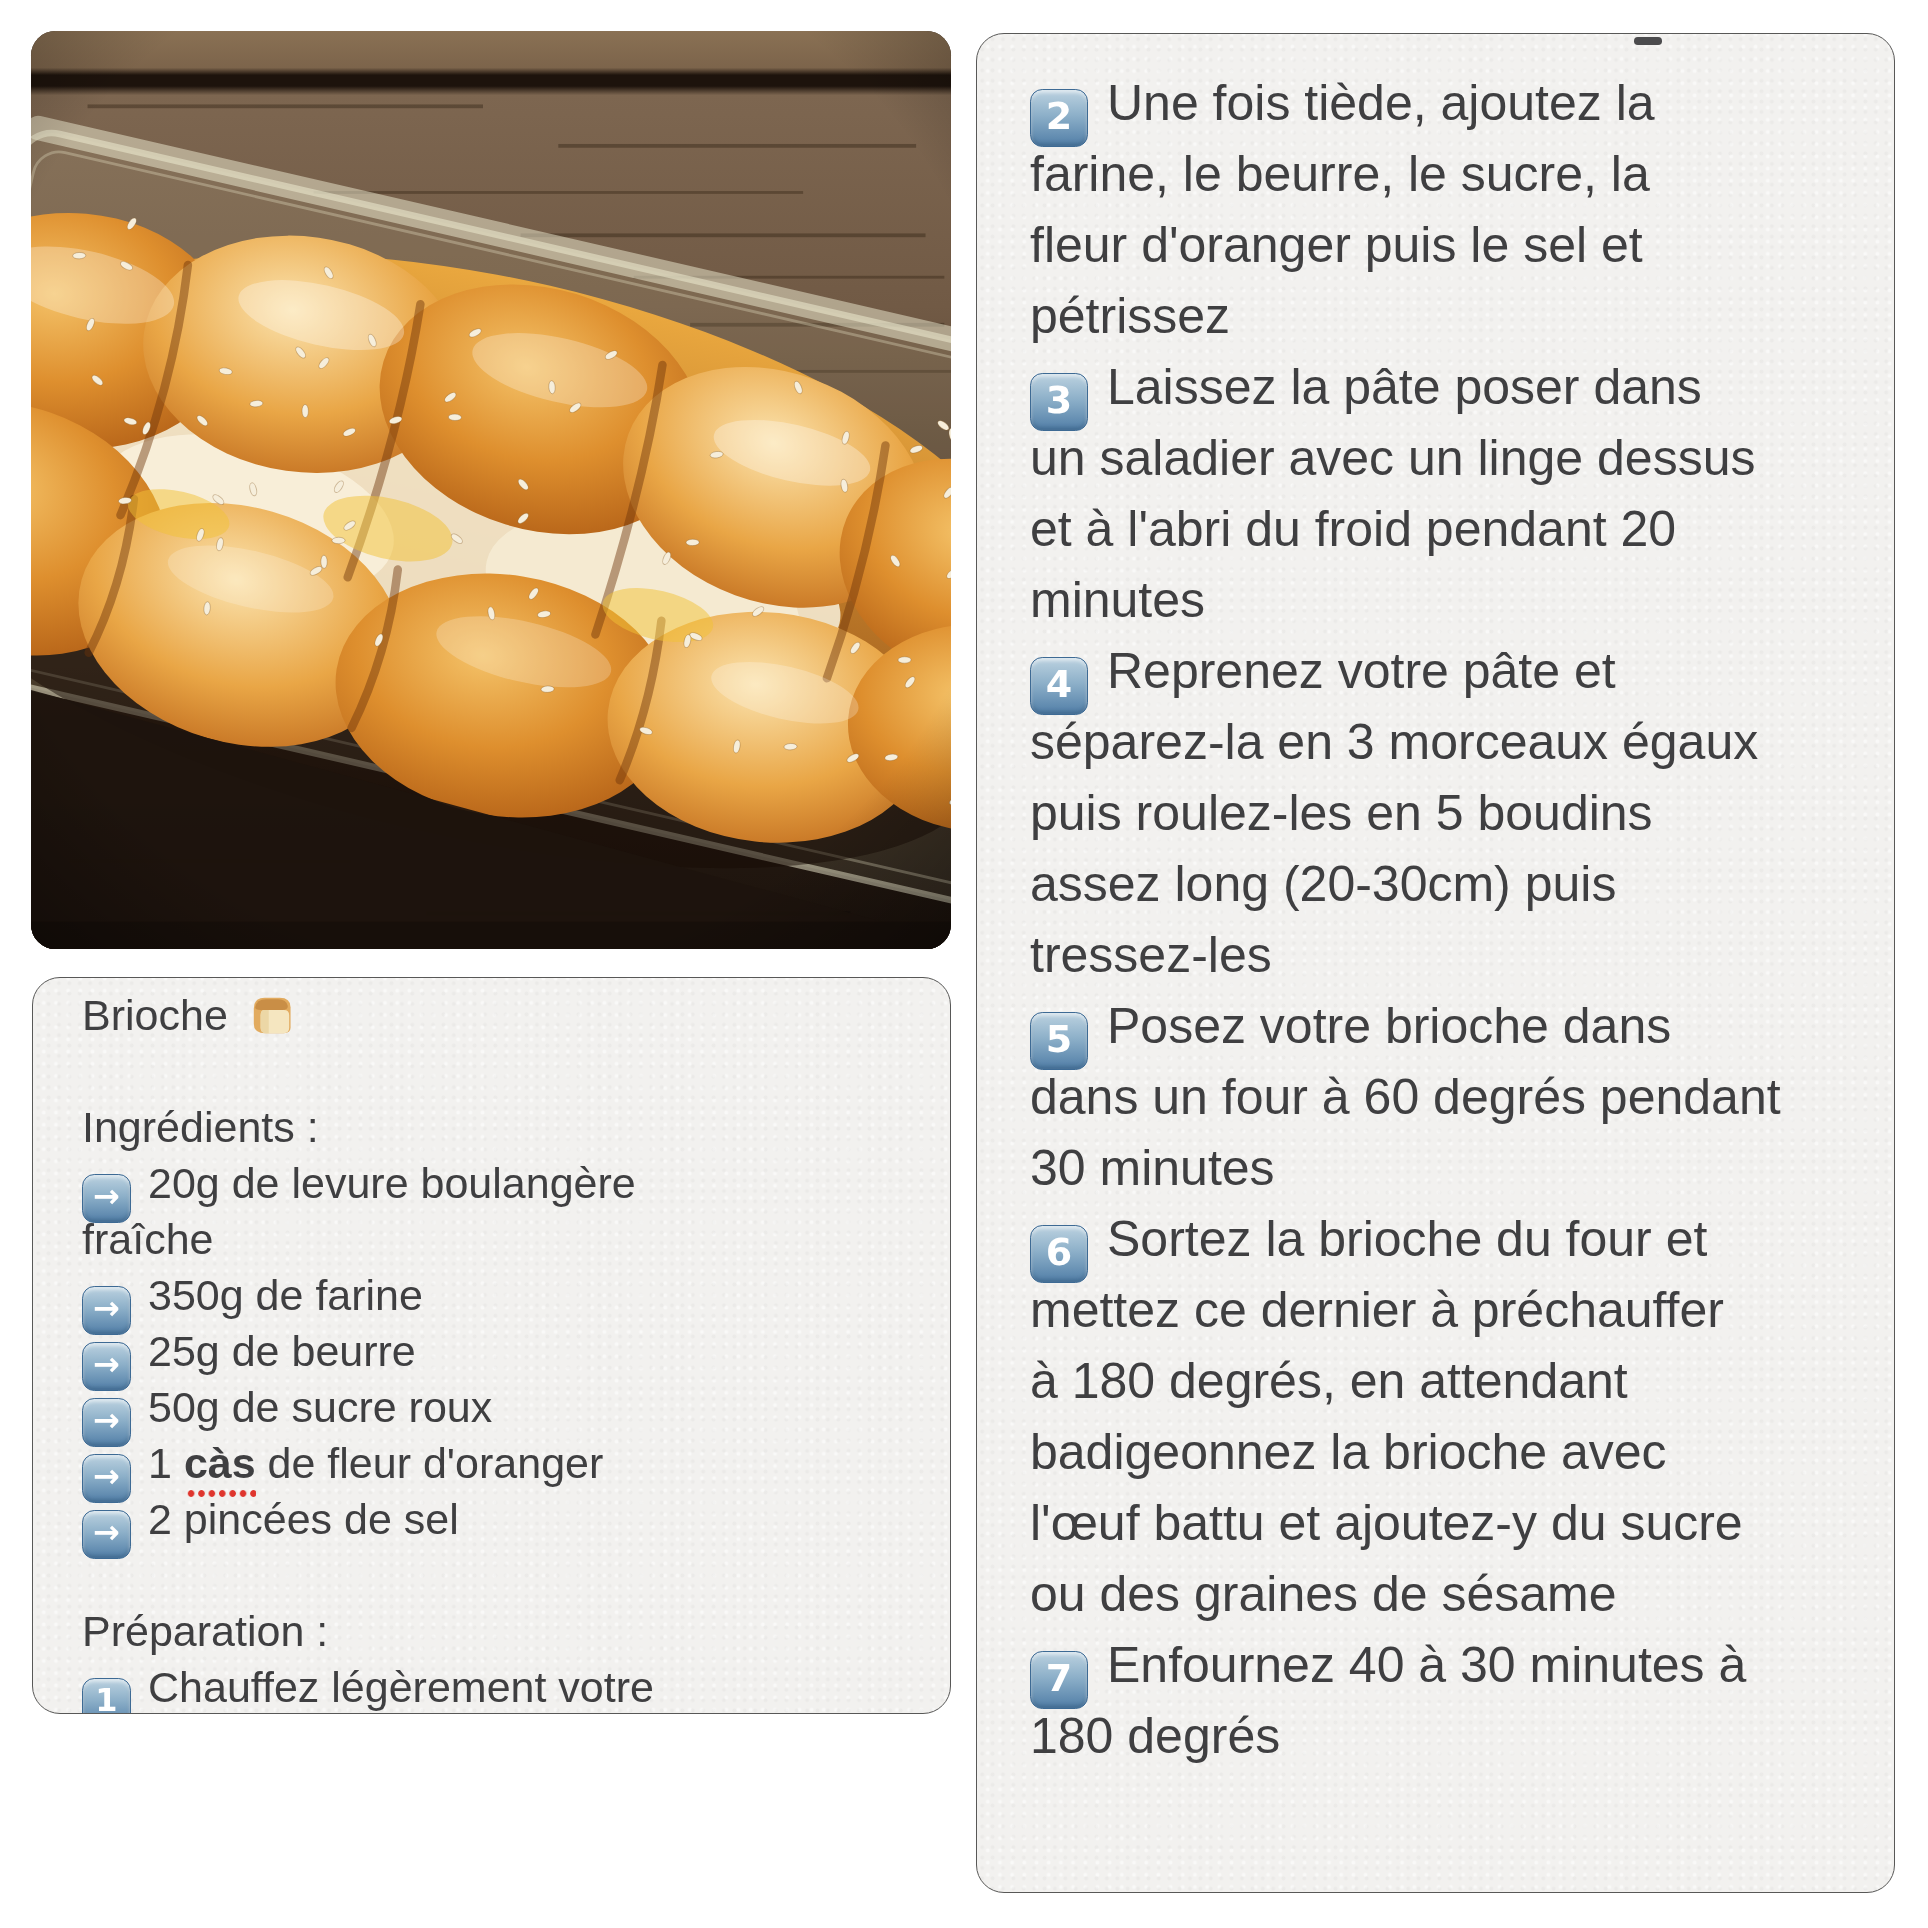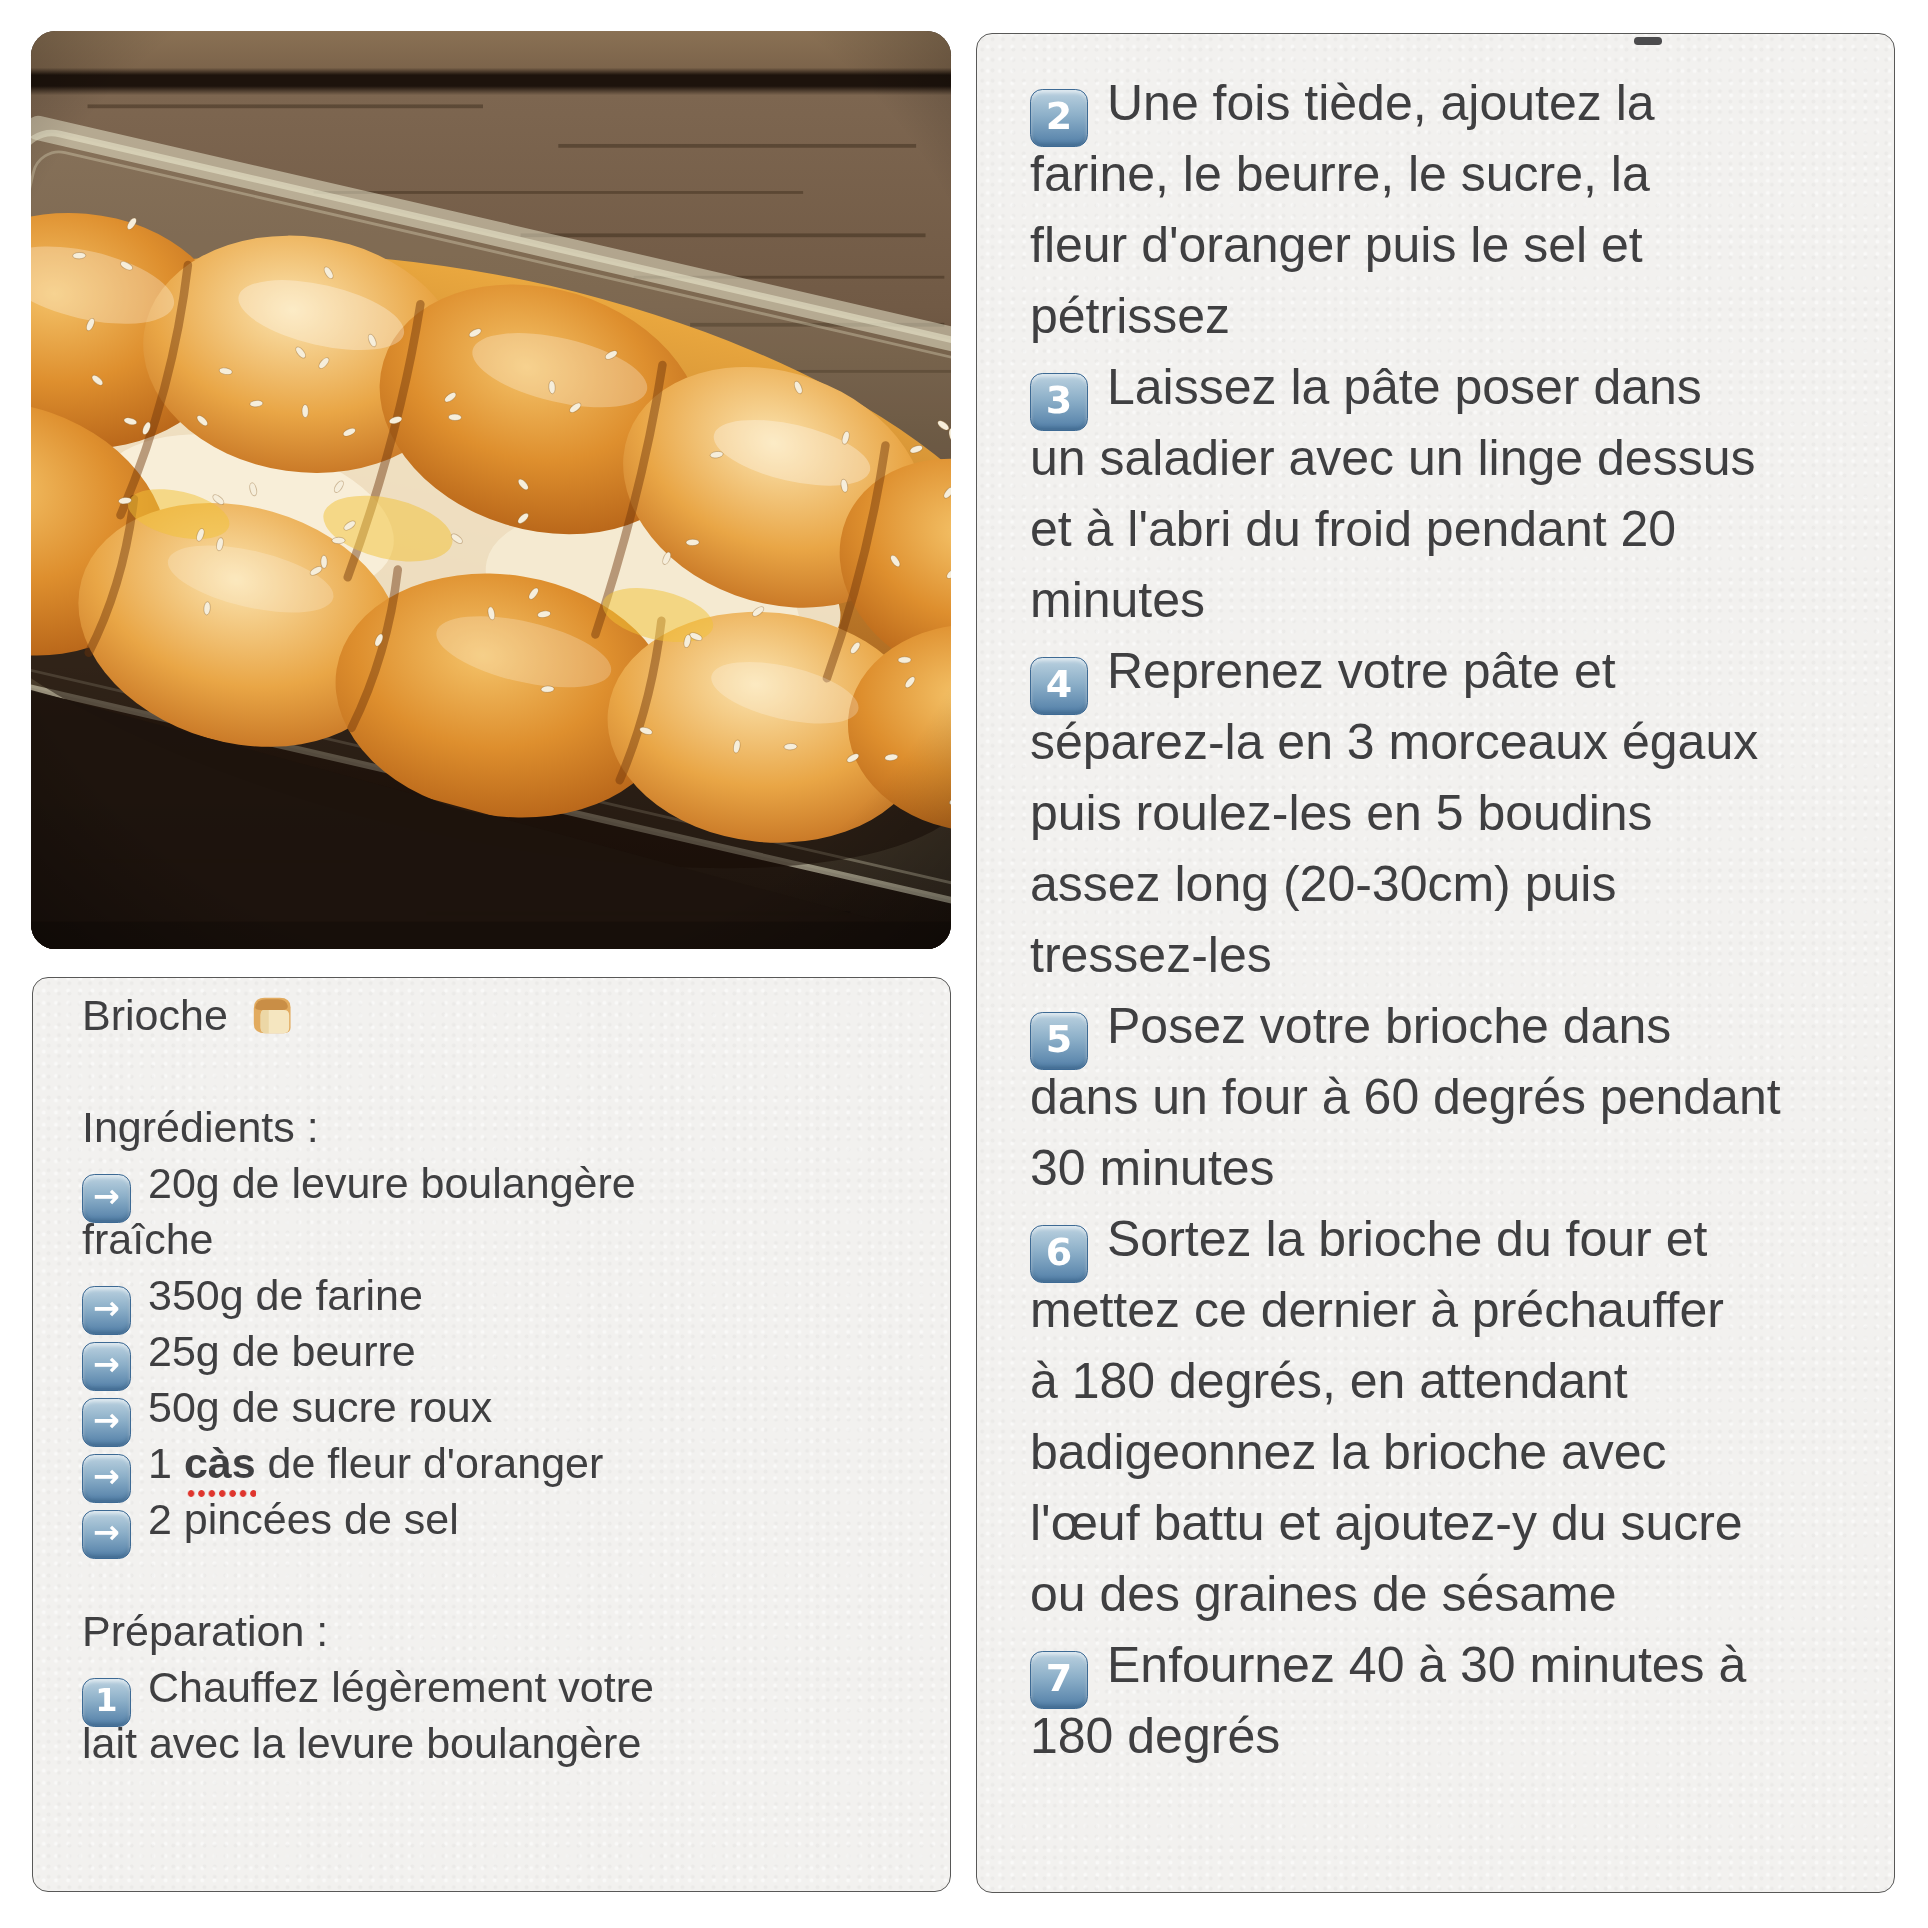--- a/index.html
+++ b/index.html
@@ -10,31 +10,31 @@
   }
   .card{
     position:absolute;box-sizing:border-box;
     background-color:#f2f1ef;
     background-image:
       radial-gradient(rgba(110,110,105,0.05) 1.4px, transparent 2.4px),
       radial-gradient(rgba(255,255,255,0.55) 1.4px, transparent 2.4px);
     background-size:10.4px 10.4px,12.2px 12.2px;
     background-position:0 0,4.7px 6.6px;
     border:1.9px solid #585857;
-    border-radius:16px;
+    border-radius:28px;
     overflow:hidden;
   }
   .photo-card{
     left:31px;top:31px;width:920px;height:918px;
     border:none;border-radius:24.5px;overflow:hidden;position:absolute;
     background:#2a1d12;
   }
   .photo-card svg{display:block;width:100%;height:100%;}
   .ingredients-card{
-    left:32px;top:977px;width:919px;height:915px;
+    left:32px;top:977px;width:919px;height:737px;
     padding:9.4px 28px 0 49px;
     font-size:43px;line-height:56px;
   }
   .steps-card{
     left:976px;top:33px;width:919px;height:1860px;
     padding:34px 26px 0 53px;
     font-size:50px;line-height:71px;
   }
   .line{white-space:nowrap;}
   .ingredients-card .line{height:56px;}

